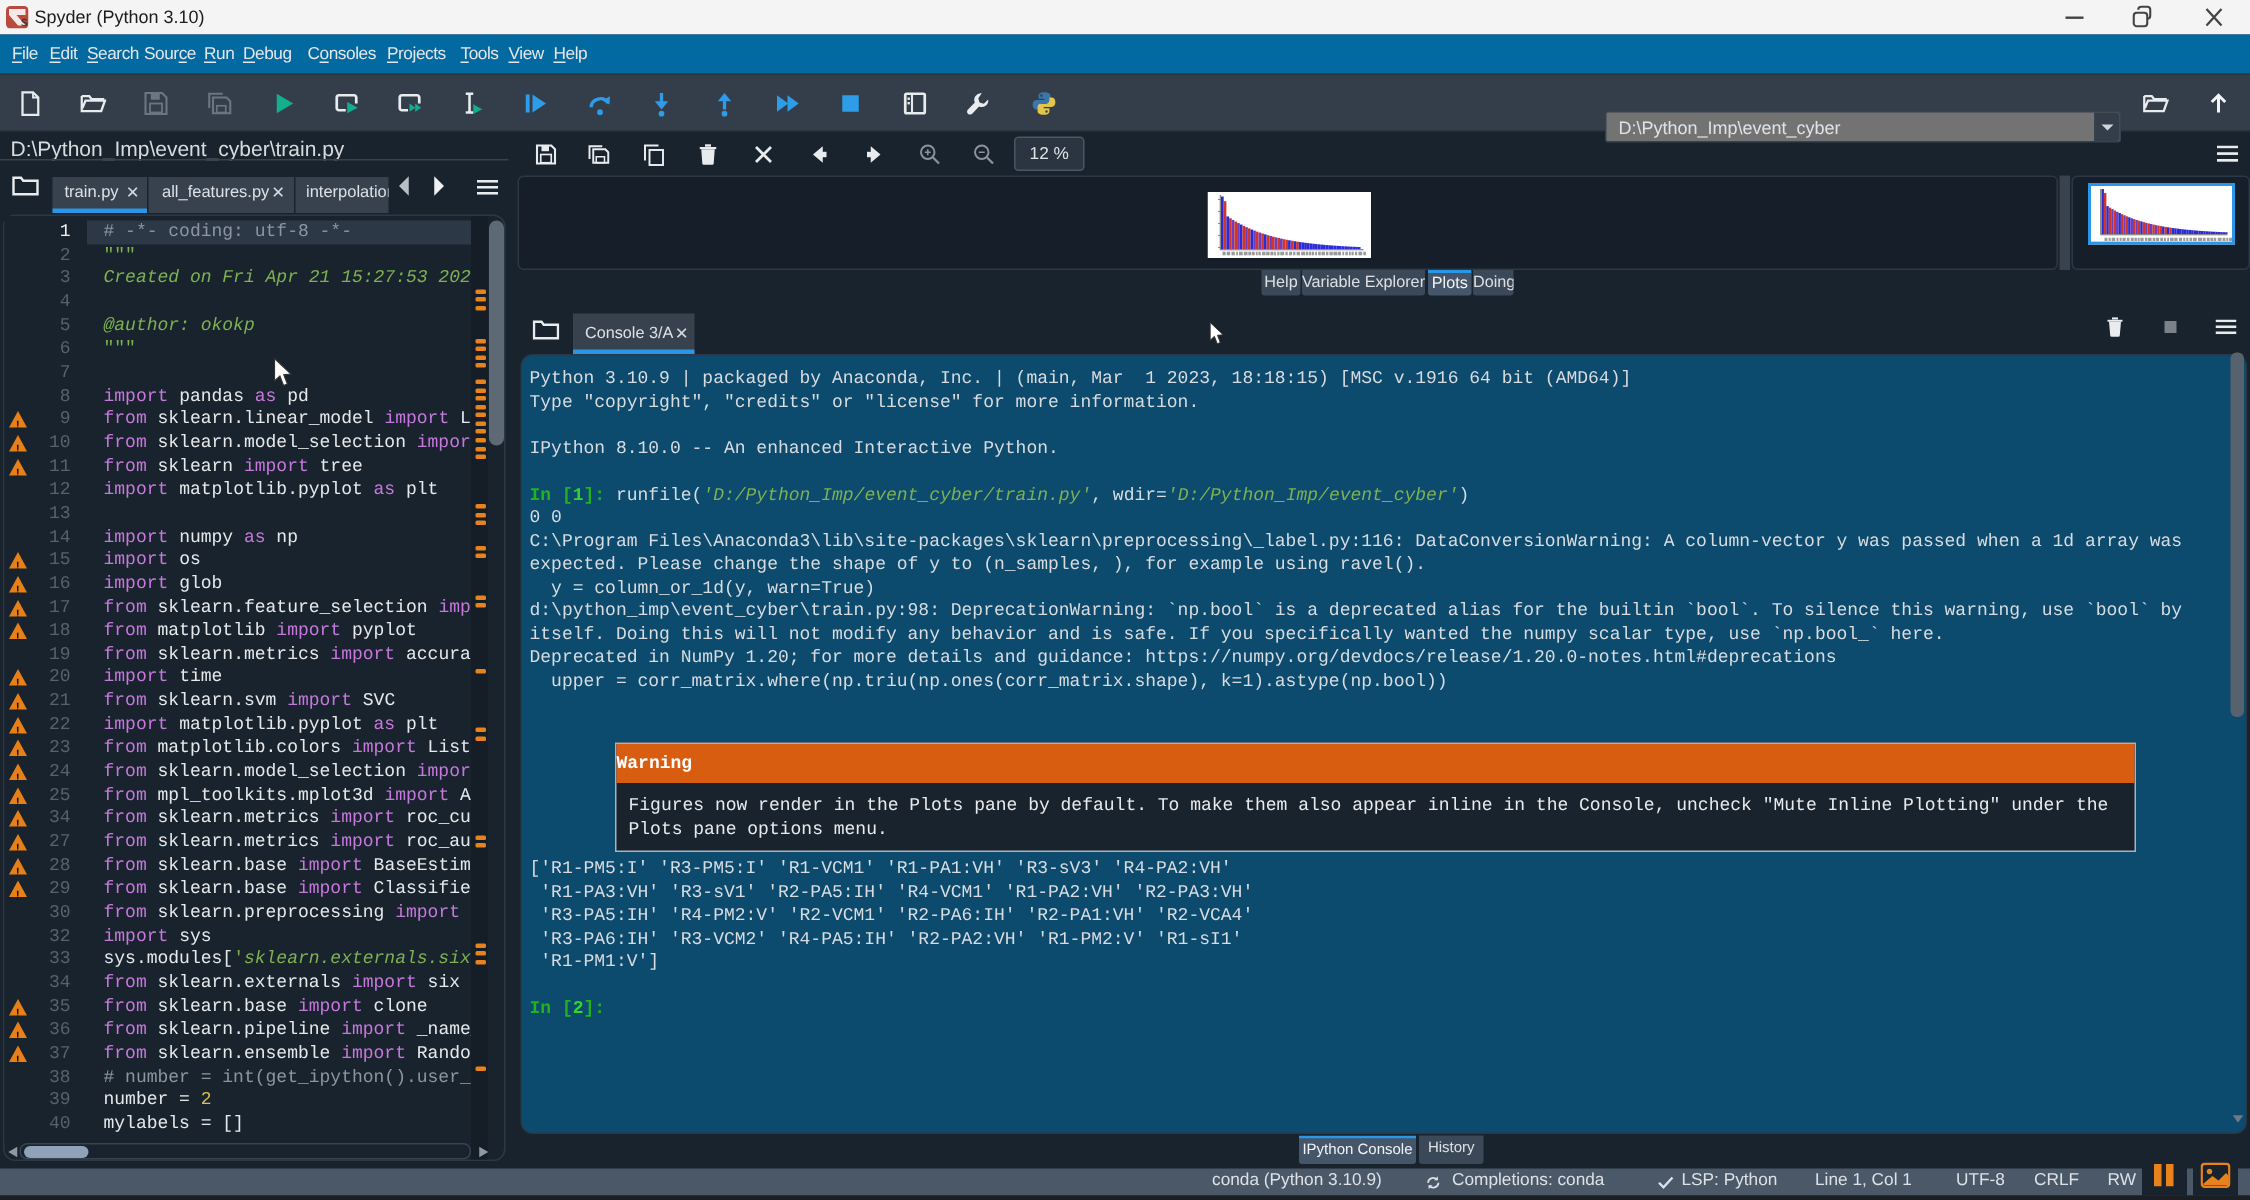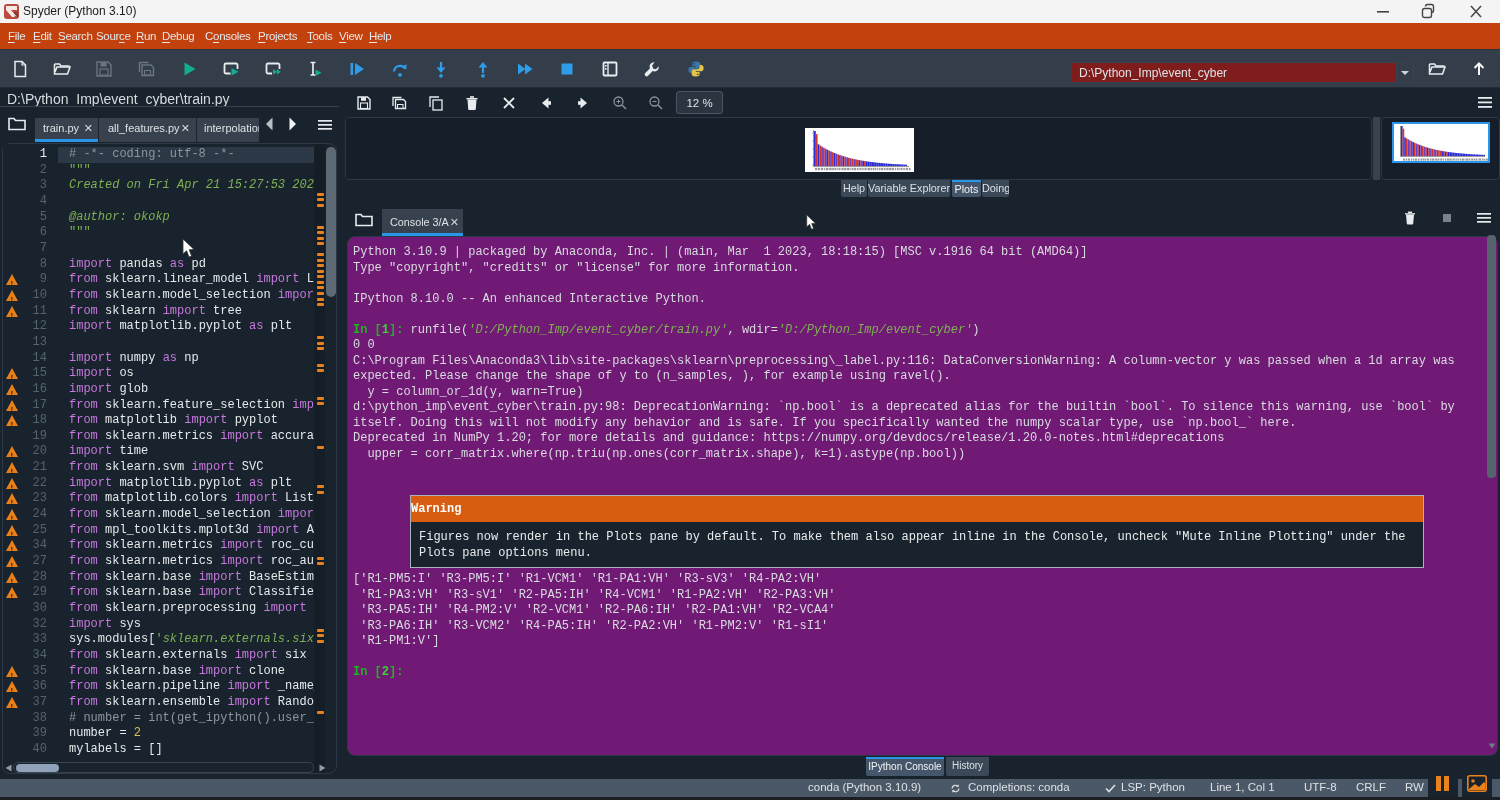--- a/index.html
+++ b/index.html
@@ -4,28 +4,28 @@
 html,body { width:1500px; height:800px; overflow:hidden; background:#19232d;
   font-family:"Liberation Sans", sans-serif; }
 .abs { position:absolute; }
 #root { position:relative; width:1500px; height:800px; }
 
 
 #titlebar { position:absolute; left:0; top:0; width:1500px; height:23px; background:#f4f4f4; }
 #titlebar .ttext { position:absolute; left:23px; top:4px; font-size:12px; color:#1c1c1c; }
 
 
-#menubar { position:absolute; left:0; top:23px; width:1500px; height:27px; background:#c2410c; border-bottom:1px solid #2a323d; }
+#menubar { position:absolute; left:0; top:23px; width:1500px; height:27px; background:#0369a1; border-bottom:1px solid #2a323d; }
 #menubar .mi { position:absolute; top:7px; font-size:11.5px; letter-spacing:-0.3px; color:#e4e7ea; }
 #menubar .mi u { text-decoration-thickness:1px; text-underline-offset:2px; }
 
 
 #toolbar { position:absolute; left:0; top:50px; width:1500px; height:38px; background:#333e4a; border-bottom:1px solid #222b35; }
 .tbico { position:absolute; top:10px; width:18px; height:18px; }
-#wdbox { position:absolute; left:1070px; top:12px; width:344px; height:21px; background:#7f1d1d; border:1px solid #39434f; border-radius:2px; }
+#wdbox { position:absolute; left:1070px; top:24px; width:344px; height:21px; background:#737373; border:1px solid #39434f; border-radius:2px; }
 #wdbox .wdtext { position:absolute; left:8px; top:3px; font-size:12px; color:#dfe3e6; }
 #wdbox .dd { position:absolute; right:0; top:0; width:17px; height:19px; background:#333e4a; border-left:1px solid #39434f; border-radius:0 2px 2px 0; }
 #wdbox .dd:after { content:""; position:absolute; left:4px; top:8px; border-left:4px solid transparent; border-right:4px solid transparent; border-top:4px solid #cfd4d9; }
 
 
 #editorpane { position:absolute; left:0; top:88px; width:339px; height:691px; background:#19232d; }
 #rightside { position:absolute; left:345px; top:88px; width:1155px; height:691px; }
 
 
 #edpath { position:absolute; left:0; top:0; width:339px; height:18px; font-size:14px; color:#d7dbde; }
@@ -64,21 +64,21 @@
 #plotview { position:absolute; left:0; top:29px; width:1027px; height:63px; background:#161f29; border:1px solid #2c3845; border-radius:4px; }
 #plotsplit { position:absolute; left:1028px; top:29px; width:7px; height:63px; background:#38434f; }
 #thumbpanel { position:absolute; left:1036px; top:29px; width:119px; height:63px; background:#161f29; border:1px solid #2c3845; border-radius:4px; }
 #ptabs { position:absolute; left:0; top:92px; width:1155px; height:18px; }
 .ptab { position:absolute; top:0; height:17px; background:#3b4857; color:#dce0e4; font-size:10.8px; text-align:center; border-radius:0 0 2px 2px; white-space:nowrap; overflow:hidden; }
 .ptab.active { background:#46566a; border-top:2px solid #2996e8; color:#f0f3f5; }
 
 
 #consolepane { position:absolute; left:0; top:115px; width:1155px; height:576px; }
 #conhdr { position:absolute; left:0; top:0; width:1155px; height:33px; }
-#conbody { position:absolute; left:2px; top:33px; width:1151px; height:520px; background:#701a75; border:1px solid #2c3845; border-radius:8px; overflow:hidden;
+#conbody { position:absolute; left:2px; top:33px; width:1151px; height:520px; background:#0c4a6e; border:1px solid #2c3845; border-radius:8px; overflow:hidden;
   font-family:"Liberation Mono", monospace; font-size:12px; color:#d8dcdf; padding-top:8px; }
 .cline { height:15.5px; line-height:15.5px; white-space:pre; padding-left:5px; }
 .inp { color:#21b121; font-weight:bold; }
 .inp b { color:#35d435; }
 .cs { color:#7eb152; font-style:italic; }
 #warnbox { position:relative; margin:33px 0 4px 62px; width:1014px; border:1px solid #aab2ba; background:#19232d; }
 #warnbox .whdr { height:26px; background:#d85d10; color:#fff; font-weight:bold; font-size:12px; text-align:left; line-height:26px; font-family:"Liberation Mono",monospace; }
 #warnbox .wbody { padding:8px 8px 6px 8px; font-size:12px; line-height:15.5px; color:#e8ebee; font-family:"Liberation Mono",monospace; }
 #convsb { position:absolute; left:1141px; top:32px; width:12px; height:520px; }
 #convsb .handle { position:absolute; left:1px; top:0px; width:9px; height:243px; background:#56626e; border-radius:4px; }

